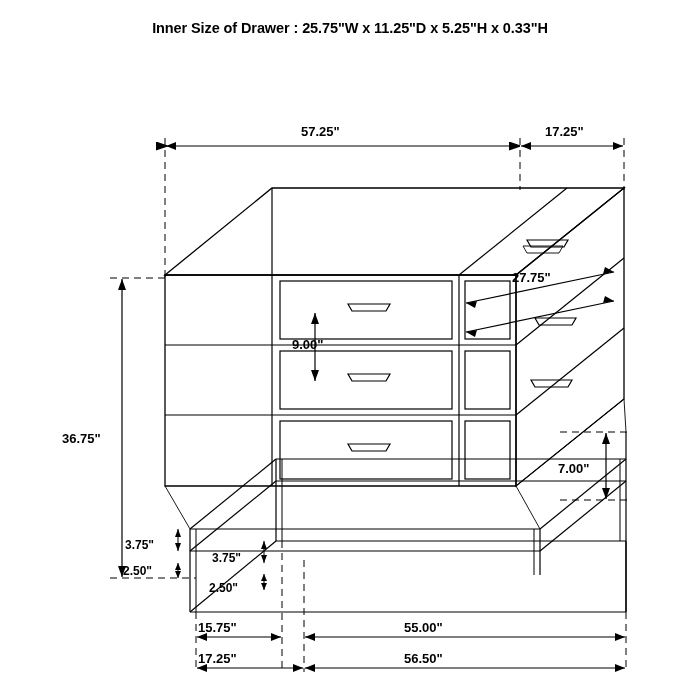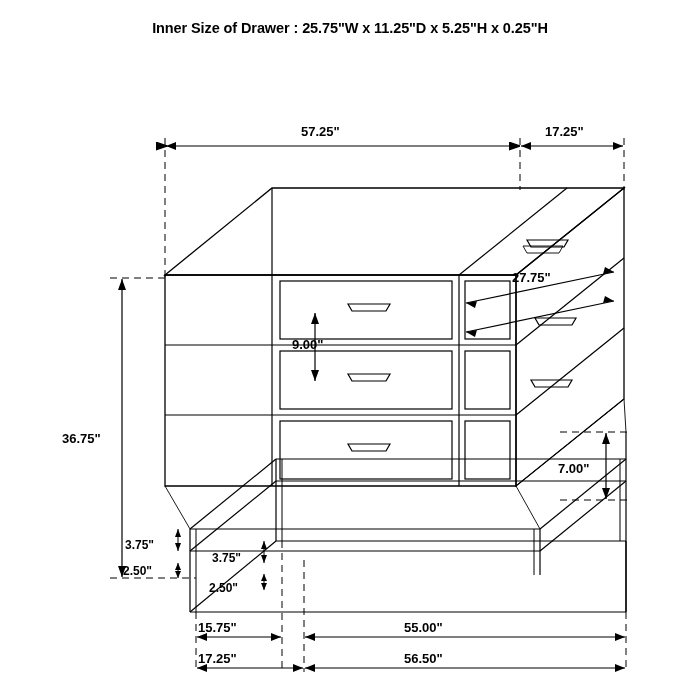--- a/index.html
+++ b/index.html
@@ -44,21 +44,21 @@
   }
   .dimlabel.small {
     font-size: 12px;
   }
 </style>
 </head>
 <body>
 
 <div id="stage">
 
-  <div id="title">Inner Size of Drawer : 25.75"W x 11.25"D x 5.25"H x 0.25"H</div>
+  <div id="title">Inner Size of Drawer : 25.75"W x 11.25"D x 5.25"H x 0.33"H</div>
 
   <svg id="drawing" width="700" height="700" viewBox="0 0 700 700">
     <g fill="none" stroke="#000" stroke-width="1.2" stroke-linejoin="miter" stroke-linecap="butt">
 
       <polygon points="165,275 272,188 624,188 516,275" stroke-width="1.3"></polygon>
 
       <polygon points="165,275 516,275 516,486 165,486" stroke-width="1.3"></polygon>
 
       <polygon points="516,275 624,188 624,399 516,486" stroke-width="1.3"></polygon>
 

